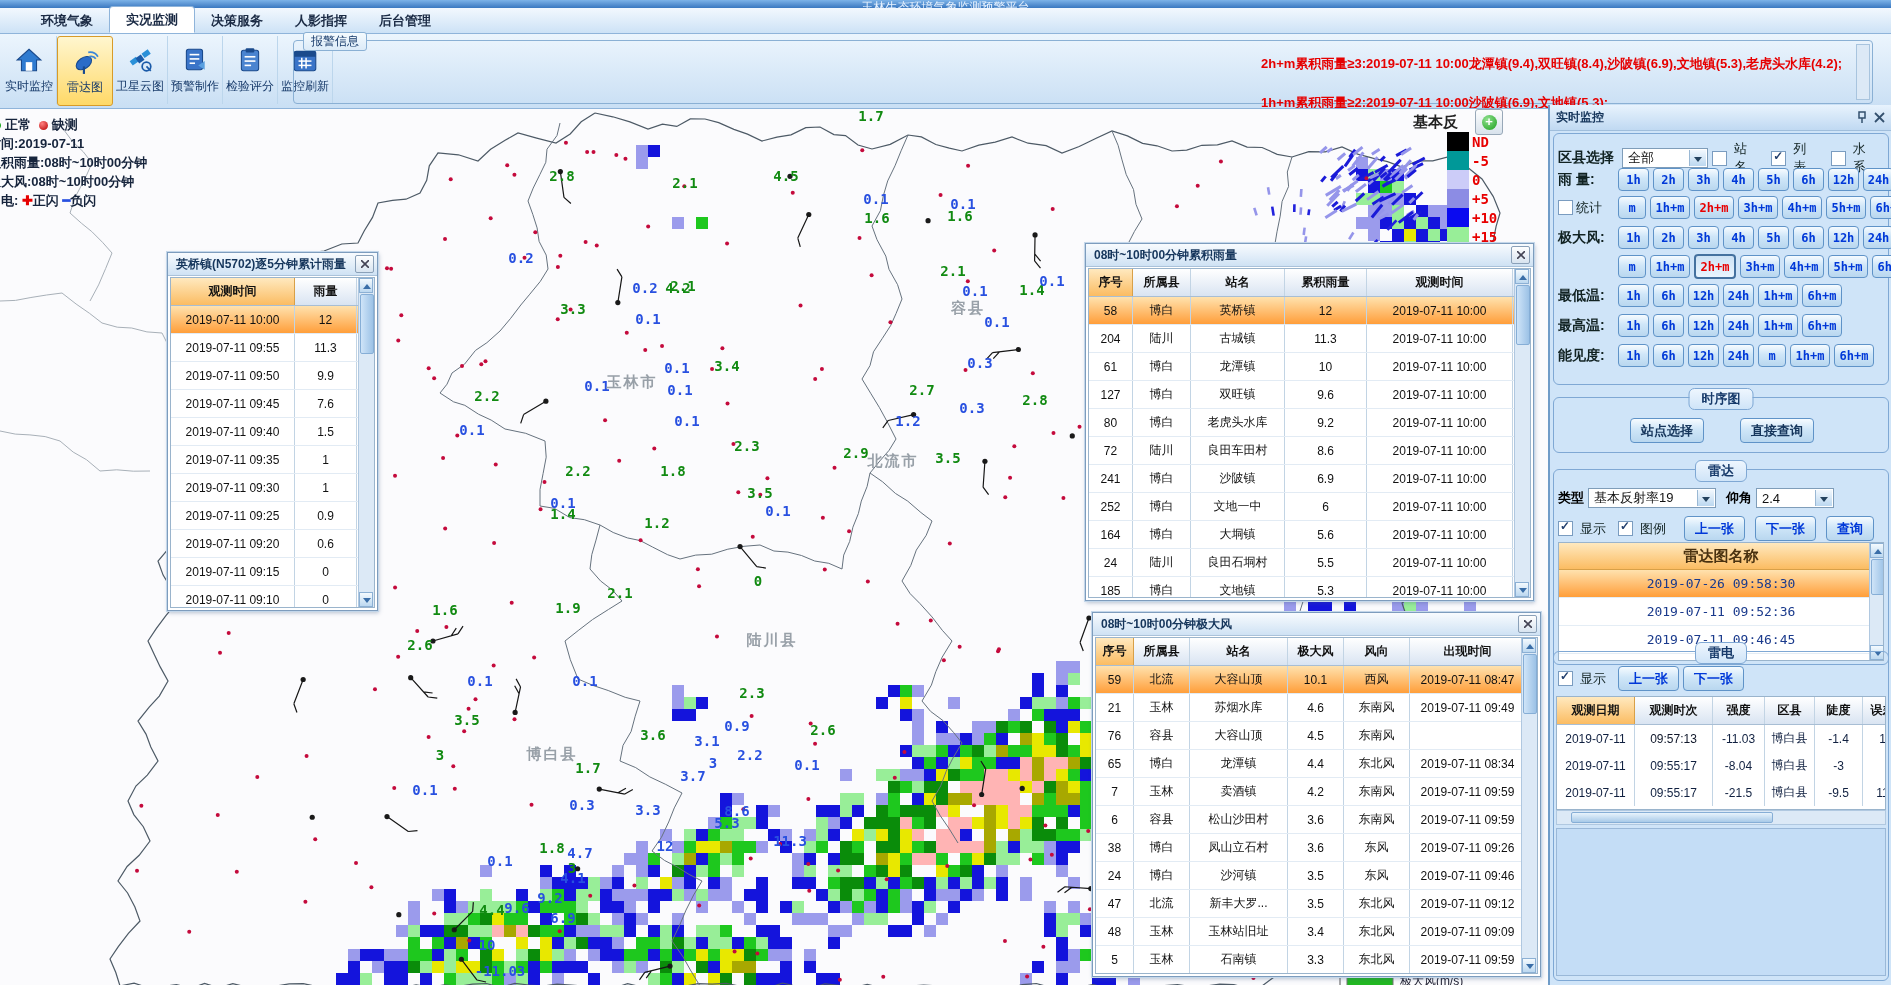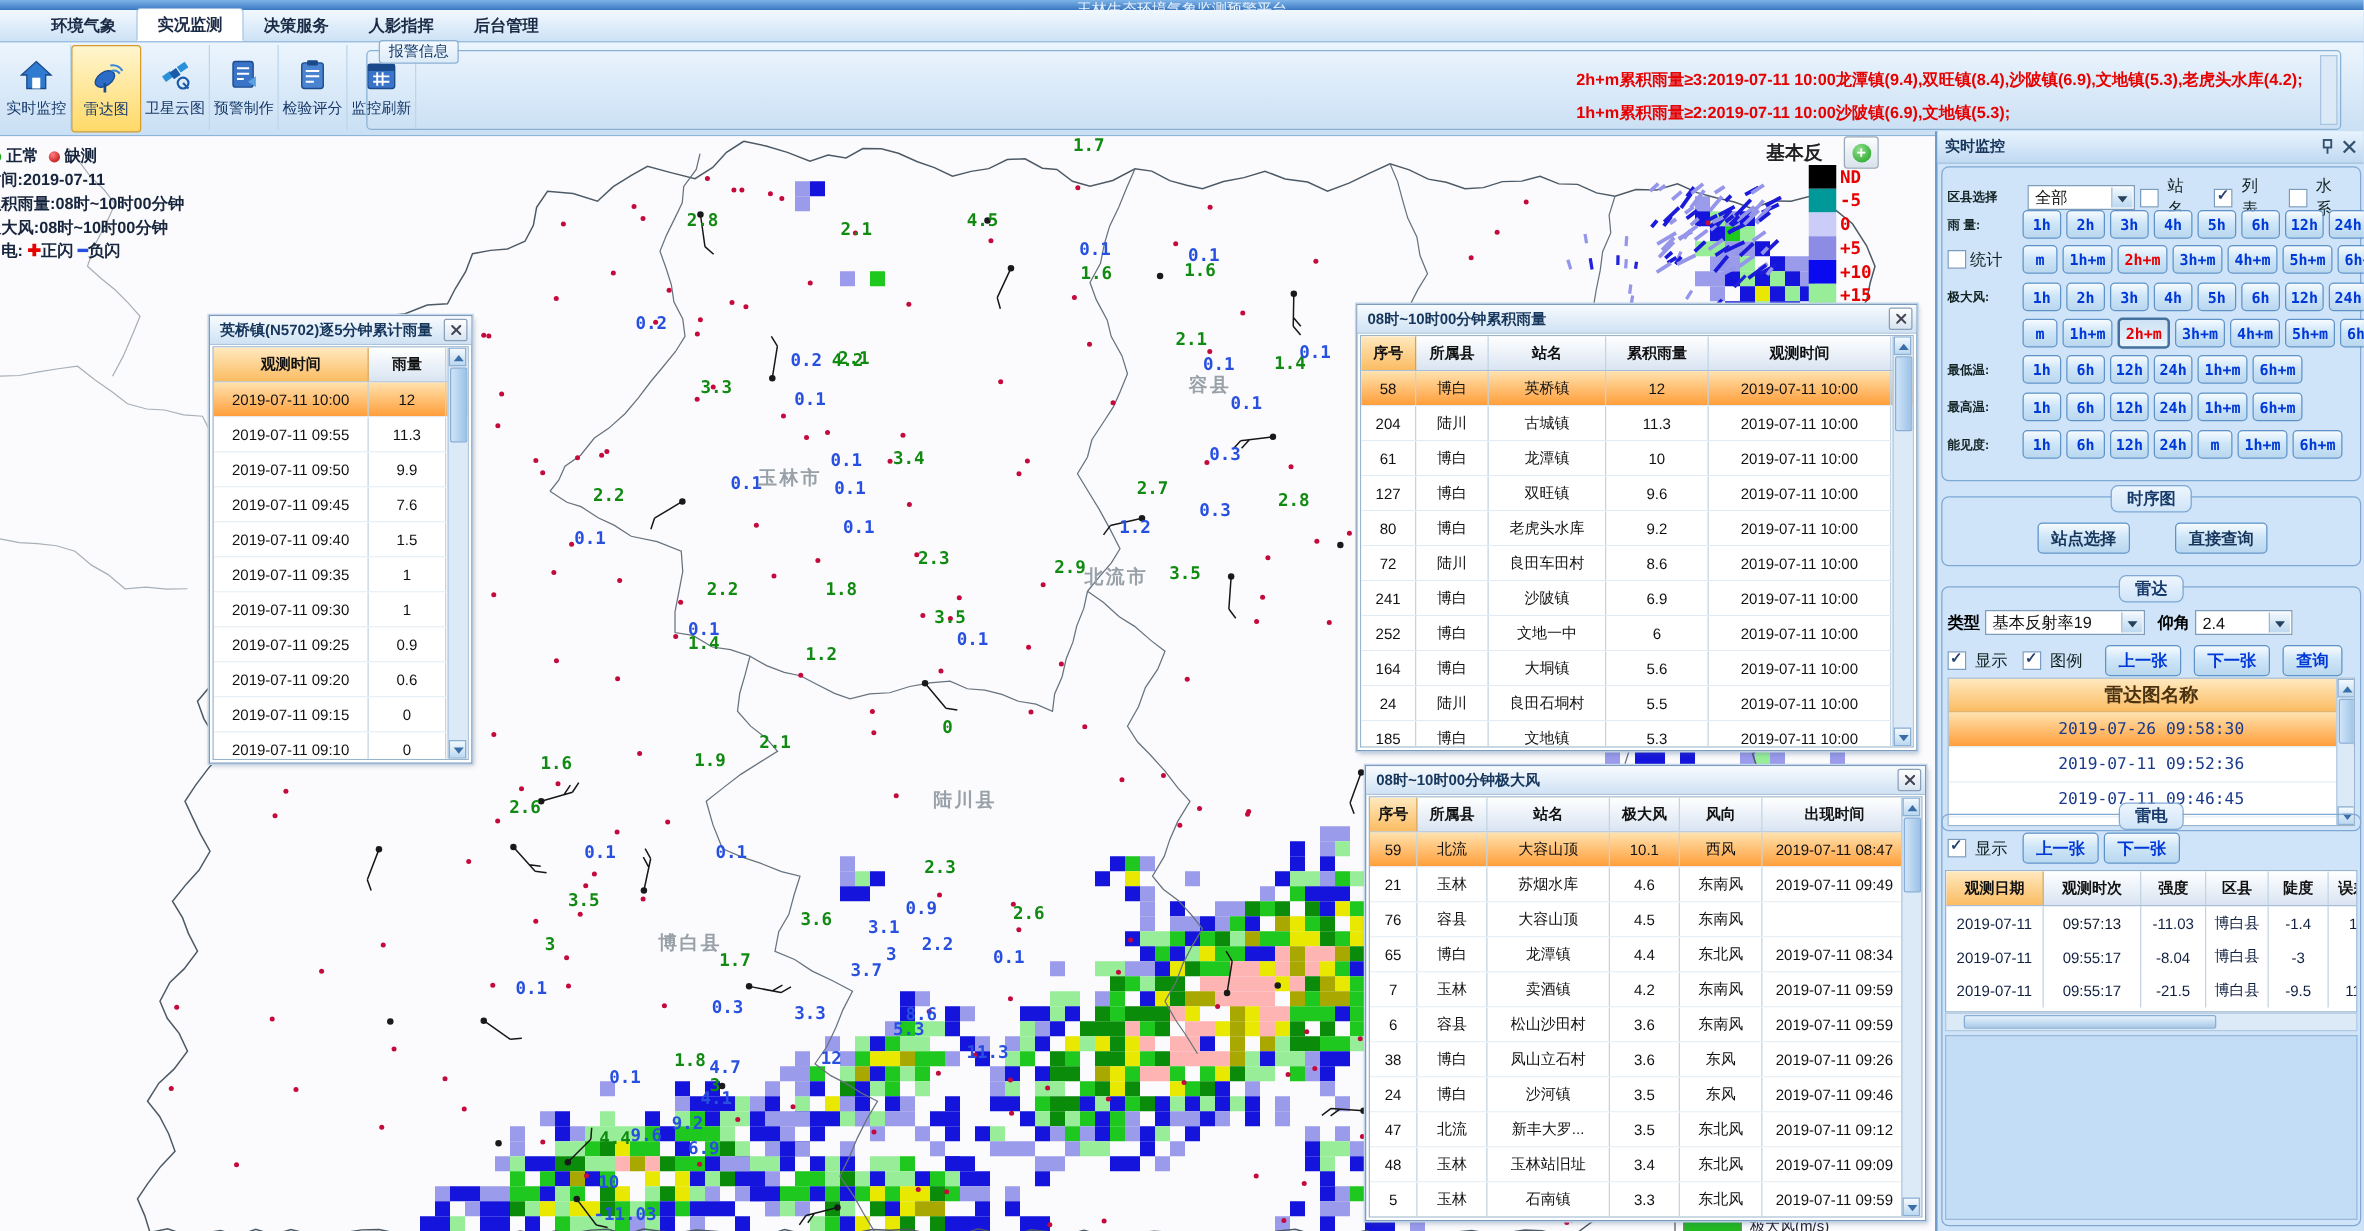--- a/index.html
+++ b/index.html
@@ -78,21 +78,21 @@
   #sidebar{position:absolute;left:1548px;top:105px;right:0;bottom:0;background:#cfe4f8;
            border-left:2px solid #6f9cc8;box-sizing:border-box;}
   #sbheader{height:25px;background:linear-gradient(#e8f3fd,#c0d9f2);border-bottom:1px solid #a0bedc;
            display:flex;align-items:center;padding:0 6px;font-size:12px;font-weight:bold;color:#16365c;}
   #sbicons{margin-left:auto;display:flex;gap:6px;align-items:center;color:#33506e;font-weight:bold;}
   .fset{position:absolute;left:3px;width:336px;border:1px solid #7fa8d4;border-radius:6px;box-sizing:border-box;}
   .fset .flabel{position:absolute;top:-10px;left:50%;transform:translateX(-50%);padding:1px 12px;
         font-size:13px;font-weight:bold;color:#173a6a;background:linear-gradient(#eef6fe,#cfe4f8);
         border:1px solid #7fa8d4;border-radius:6px;white-space:nowrap;}
   .srow{position:absolute;left:4px;right:2px;display:flex;align-items:center;gap:4px;}
-  .slabel{font-size:10px;font-weight:bold;color:#122;width:56px;flex:none;}
+  .slabel{font-size:14px;font-weight:bold;color:#122;width:56px;flex:none;}
   .sbtn{height:21px;border:1px solid #5f93c8;border-radius:4px;flex:none;cursor:default;
         background:linear-gradient(#f6fbff,#cfe6f8 45%,#b9d7ef);
         display:flex;align-items:center;justify-content:center;
         font-size:12px;font-weight:bold;color:#0038d8;font-family:"DejaVu Sans Mono",monospace;}
   .sbtn.red{color:#e80000;}
   .sbtn.pressed{border:2px solid #44719f;background:linear-gradient(#cde2f4,#e9f5ff);}
   .wbtn{height:23px;padding:0 10px;border:1px solid #5f93c8;border-radius:4px;cursor:default;
         background:linear-gradient(#f6fbff,#cfe6f8 45%,#b9d7ef);display:flex;align-items:center;
         font-size:13px;font-weight:bold;color:#16365c;}
   .cbox{width:13px;height:13px;background:#fff;border:1px solid #7a9cc0;flex:none;position:relative;}
@@ -182,21 +182,21 @@
               <line x1="14" y1="11" x2="14" y2="21"></line>
             </g>
           </svg></div>
         <div class="tlabel">监控刷新</div>
       </div>
     </div>
   <div id="alarmbox">
     <span class="gblabel">报警信息</span>
     <div id="alarmlines">
         <div class="alarmline" style="top: 14px; color: rgb(230, 0, 0);">2h+m累积雨量≥3:2019-07-11 10:00龙潭镇(9.4),双旺镇(8.4),沙陂镇(6.9),文地镇(5.3),老虎头水库(4.2);</div>
-        <div class="alarmline" style="top: 40px; color: rgb(230, 0, 0);">1h+m累积雨量≥2:2019-07-11 10:00沙陂镇(6.9),文地镇(5.3);</div>
+        <div class="alarmline" style="top: 53px; color: rgb(230, 0, 0);">1h+m累积雨量≥2:2019-07-11 10:00沙陂镇(6.9),文地镇(5.3);</div>
       </div>
     <div id="alarmscroll"></div>
   </div>
 </div>
 
 <div id="maparea">
   <svg id="mapsvg" width="1548" height="877" viewBox="0 108 1548 877">
       <rect x="0" y="108" width="1548" height="877" fill="#fbfbfd"></rect>
       <g stroke="#a8b0b8" stroke-width="1" fill="none">
         <path d="M55 118 L64.0 129.1 L72.4 140.3 L83.3 150.8 L92.0 162.0 L84.8 178.1 L75.5 195.5 L70.0 212.0 L81.4 222.2 L91.8 230.6 L102.5 241.3 L112.0 252.0 L105.7 267.4 L98.6 283.9 L90.0 300.0"></path>

